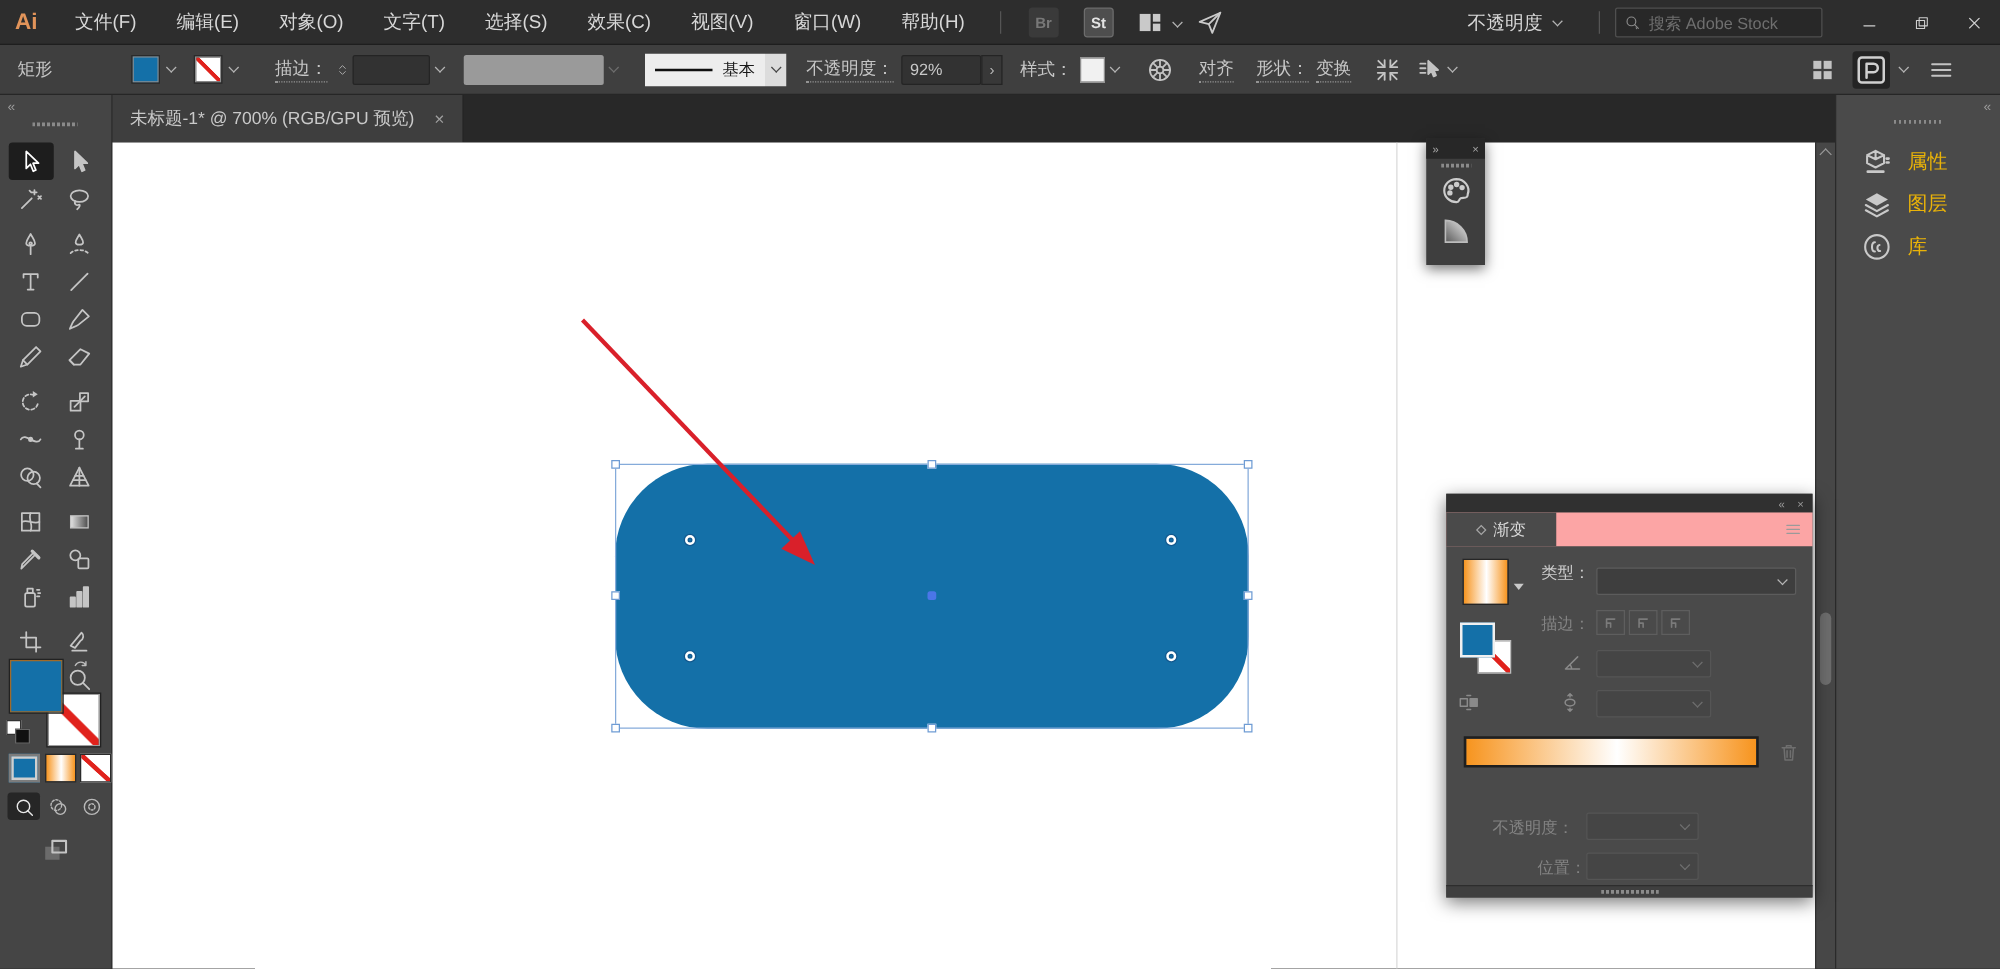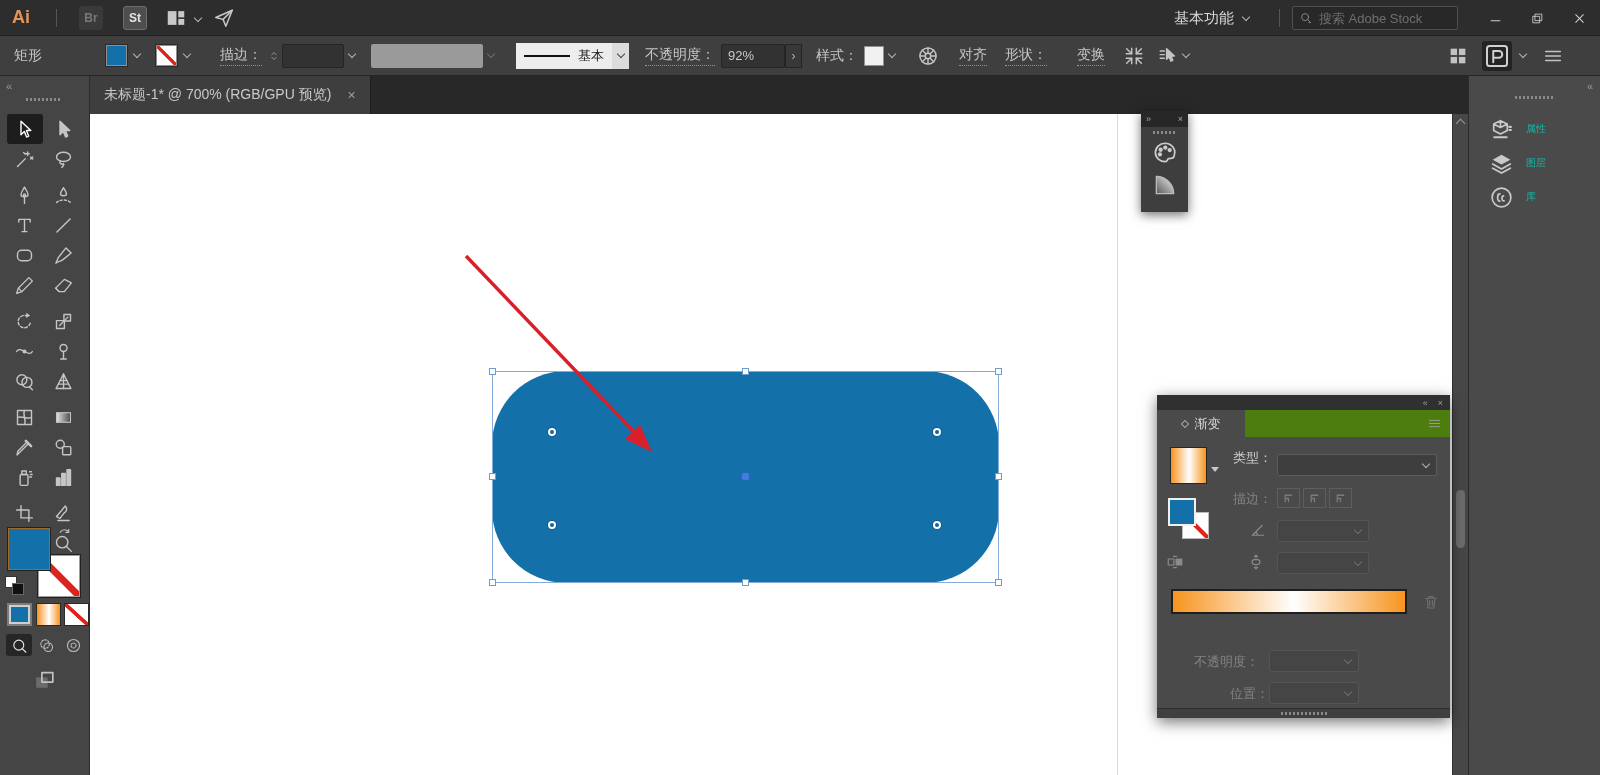--- a/index.html
+++ b/index.html
@@ -100,36 +100,36 @@
            border-left:1px solid #303030;}
   #vscroll .up{position:absolute;left:4px;top:6px;width:7px;height:7px;border-left:1.6px solid #9a9a9a;
                border-top:1.6px solid #9a9a9a;transform:rotate(45deg);}
   #vscroll .thumb{position:absolute;left:3px;top:376px;width:9px;height:58px;background:#6d6d6d;border-radius:5px;}
   
   #dock{position:absolute;left:1468px;top:76px;width:132px;height:699px;background:#4a4a4a;
         border-left:1px solid #2a2a2a;}
   #dock-header{position:relative;height:36px;}
   #dock-collapse{position:absolute;right:8px;top:4px;color:#9c9c9c;font-size:11px;letter-spacing:-1px;}
   #dock-header .dots{position:absolute;left:46px;top:20px;width:40px;}
-  .dock-item{display:flex;align-items:center;gap:12px;height:34px;padding-left:20px;color:#14b8a6;font-size:10px;}
+  .dock-item{display:flex;align-items:center;gap:12px;height:34px;padding-left:20px;color:#eab308;font-size:16px;}
   .dock-item svg{width:25px;height:25px;color:#c9c9c9;}
   
   #minipanel{position:absolute;left:1141px;top:111px;width:47px;height:101px;background:#3e3e3e;
              box-shadow:0 3px 10px rgba(0,0,0,.55);z-index:20;}
   #minipanel .hdr{height:16px;background:#272727;display:flex;align-items:center;justify-content:space-between;
                   padding:0 5px;font-size:9px;color:#a8a8a8;}
   #minipanel .dots{width:24px;margin:4px auto 2px;}
   .mini-icon{width:26px;height:26px;margin:6px auto 4px;color:#cccccc;}
   .mini-icon svg{width:100%;height:100%;}
   
   #gpanel{position:absolute;left:1157px;top:395px;width:293px;height:323px;z-index:15;
           box-shadow:0 4px 14px rgba(0,0,0,.55);background:#4a4a4a;}
   #gpanel .hdr{height:15px;background:#303030;display:flex;align-items:center;justify-content:flex-end;
                gap:10px;padding:0 7px;font-size:9px;color:#9d9d9d;}
-  #gpanel .tabs{height:27px;background:#4d7c0f;display:flex;align-items:stretch;}
+  #gpanel .tabs{height:27px;background:#fca5a5;display:flex;align-items:stretch;}
   #gtab{width:88px;background:#4a4a4a;display:flex;align-items:center;justify-content:center;gap:7px;
         font-size:13px;color:#dadada;}
   .diamond{width:6px;height:6px;border:1px solid #a5a5a5;transform:rotate(45deg);}
   #gpanel .tabs .menu{margin-left:auto;margin-right:8px;align-self:center;width:15px;height:15px;color:#9a9a9a;}
   #gpanel .tabs .menu svg{width:100%;height:100%;}
   #gbody{position:relative;height:281px;}
   #gswatch{position:absolute;left:13px;top:10px;width:37px;height:37px;border:1px solid #262626;}
   #gswatch-arrow{position:absolute;left:54px;top:30px;width:0;height:0;border-left:4px solid transparent;
                  border-right:4px solid transparent;border-top:5px solid #c9c9c9;}
   .grow-label{position:absolute;font-size:13px;color:#cdcdcd;}
@@ -151,40 +151,52 @@
   #gfoot{position:absolute;left:0;bottom:0;width:100%;height:10px;background:#3f3f3f;border-top:1px solid #2d2d2d;}
   #gfoot .dots{width:46px;margin:3px auto 0;}
 </style>
 </head>
 <body>
 
 <div id="app">
 
   <div id="menubar">
     <span id="logo">Ai</span>
+    <div style="display:flex;">
+
+    <span class="menu-item">文件(F)</span>
+        <span class="menu-item">编辑(E)</span>
+        <span class="menu-item">对象(O)</span>
+        <span class="menu-item">文字(T)</span>
+        <span class="menu-item">选择(S)</span>
+        <span class="menu-item">效果(C)</span>
+        <span class="menu-item">视图(V)</span>
+        <span class="menu-item">窗口(W)</span>
+        <span class="menu-item">帮助(H)</span>
+      </div>
     <div class="mb-divider"></div>
     <span class="badge br">Br</span>
     <span class="badge st">St</span>
     <span class="mb-icon">
         <svg viewBox="0 0 24 24" fill="none" stroke="currentColor" stroke-width="1.6" stroke-linecap="round" stroke-linejoin="round">
           <rect x="3" y="4.5" width="9.5" height="15" fill="currentColor" stroke="none"></rect>
           <rect x="14.5" y="4.5" width="6.5" height="6.8" fill="currentColor" stroke="none"></rect>
           <rect x="14.5" y="13" width="6.5" height="6.5" fill="currentColor" stroke="none"></rect>
         </svg>
       </span>
     <span class="chev" style="margin:0 4px 0 0;"></span>
     <span class="mb-icon">
         <svg viewBox="0 0 24 24" fill="none" stroke="currentColor" stroke-width="1.6" stroke-linecap="round" stroke-linejoin="round">
           <path d="M3 11.5 L21 3.5 L14 21 L11 13.5 Z"></path>
           <path d="M11 13.5 L21 3.5"></path>
         </svg>
       </span>
     <div id="mb-right">
       <div id="workspace">
-        <span>基本功能</span>
+        <span>不透明度</span>
         <span class="chev"></span>
       </div>
       <div class="mb-divider"></div>
       <div id="searchbox">
         <span>
             <svg viewBox="0 0 24 24" fill="none" stroke="currentColor" stroke-width="1.6" stroke-linecap="round" stroke-linejoin="round">
               <circle cx="10.5" cy="10.5" r="6"></circle>
               <path d="M15 15 L20 20"></path>
               <path d="M16 19 l3 0 l-1.5 2.5 Z" fill="currentColor" stroke="none"></path>
             </svg>
@@ -257,21 +269,21 @@
       </span>
     <span class="cb-icon" style="margin-left:18px;">
         <svg viewBox="0 0 24 24" fill="none" stroke="currentColor" stroke-width="1.6" stroke-linecap="round" stroke-linejoin="round">
           <circle cx="12" cy="12" r="8.8"></circle>
           <circle cx="12" cy="12" r="3"></circle>
           <path d="M12 3.2 V9 M12 15 V20.8 M3.2 12 H9 M15 12 H20.8 M5.8 5.8 L9.9 9.9 M18.2 5.8 L14.1 9.9 M5.8 18.2 L9.9 14.1 M18.2 18.2 L14.1 14.1"></path>
         </svg>
       </span>
     <span class="cb-label dotted-u" style="margin-left:20px;">对齐</span>
     <span class="cb-label dotted-u" style="margin-left:18px;">形状：</span>
-    <span class="cb-label dotted-u" style="margin-left:30px;">变换</span>
+    <span class="cb-label dotted-u" style="margin-left:6px;">变换</span>
     <span class="cb-icon" style="margin-left:18px;">
         <svg viewBox="0 0 24 24" fill="none" stroke="currentColor" stroke-width="1.6" stroke-linecap="round" stroke-linejoin="round">
           <path d="M9.5 3.5 V9.5 H3.5 M14.5 3.5 V9.5 H20.5 M9.5 20.5 V14.5 H3.5 M14.5 20.5 V14.5 H20.5"></path>
           <path d="M4 4 L9.5 9.5 M20 4 L14.5 9.5 M4 20 L9.5 14.5 M20 20 L14.5 14.5"></path>
         </svg>
       </span>
     <span class="cb-icon" style="margin-left:12px;">
         <svg viewBox="0 0 24 24" fill="none" stroke="currentColor" stroke-width="1.6" stroke-linecap="round" stroke-linejoin="round">
           <path d="M10.5 4 L10.5 15.5 L13.3 12.7 L15.2 17.6 L17.2 16.7 L15.3 12 L19 12 Z" fill="currentColor"></path>
           <path d="M3.5 6.5 h4.5 M3.5 10.5 h4.5 M3.5 14.5 h4.5"></path>

